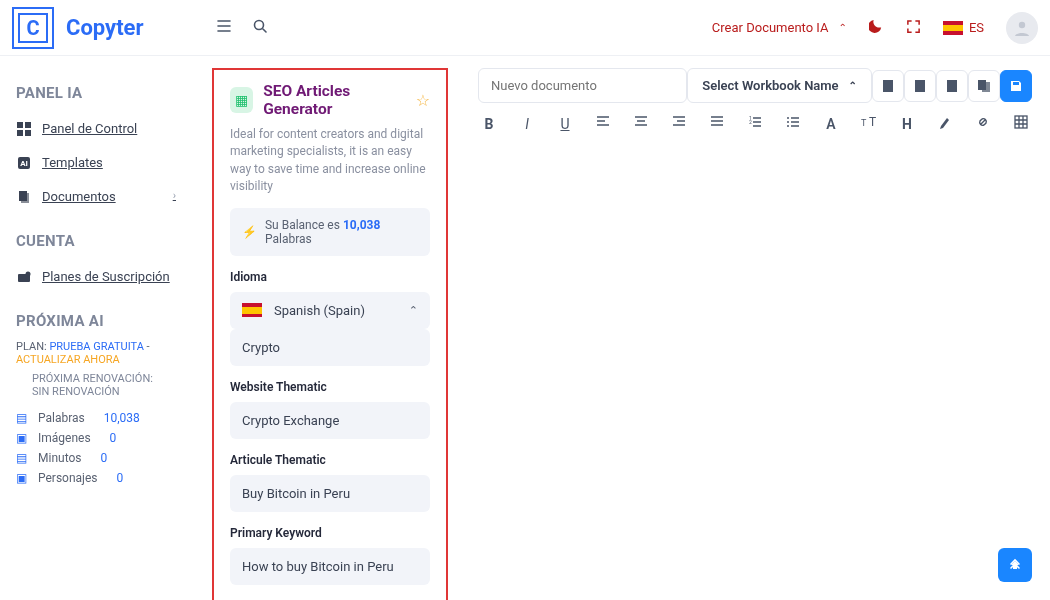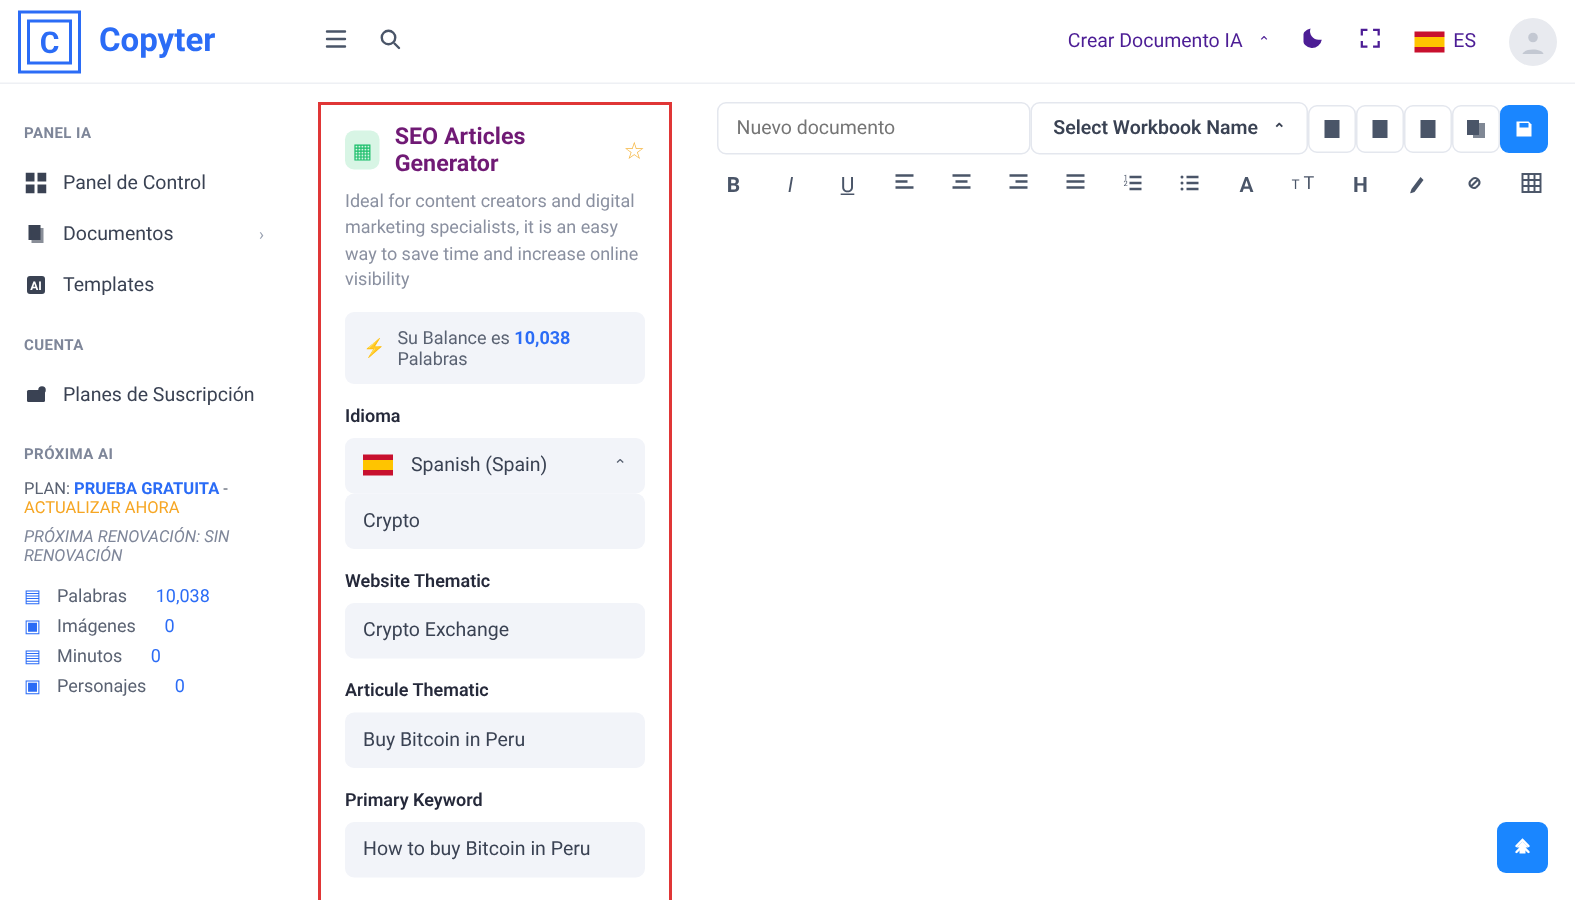--- a/index.html
+++ b/index.html
@@ -4,35 +4,35 @@
 <style>
 * { box-sizing: border-box; margin: 0; padding: 0; font-family: -apple-system, BlinkMacSystemFont, "Segoe UI", Roboto, sans-serif; }
 body { background: #fff; width: 1050px; height: 600px; overflow: hidden; position: relative; }
 
 
 .header { height: 56px; display: flex; align-items: center; padding: 0 12px; border-bottom: 1px solid #eef0f4; }
 .logo-box { width: 42px; height: 42px; border: 2px solid #2b6cf6; display: flex; align-items: center; justify-content: center; }
 .logo-inner { width: 30px; height: 30px; border: 2px solid #2b6cf6; display: flex; align-items: center; justify-content: center; color:#2b6cf6; font-weight:700; font-size:20px;}
 .brand { color:#2b6cf6; font-weight:700; font-size:22px; margin-left:12px; }
 .hdr-icons { display:flex; align-items:center; gap:20px; margin-left:72px; color:#4a5568; }
-.hdr-right { margin-left:auto; display:flex; align-items:center; gap:22px; color:#4c1d95; font-size:13px; }
+.hdr-right { margin-left:auto; display:flex; align-items:center; gap:22px; color:#b91c1c; font-size:13px; }
 .hdr-right .create { display:flex; align-items:center; gap:10px; }
 .avatar { width:32px; height:32px; border-radius:50%; background:#e8eaef; display:flex; align-items:center; justify-content:center; }
 
 
 .sidebar { position:absolute; left:0; top:56px; width:192px; padding:18px 10px; font-size:13px; color:#5a6272; }
-.sb-section-label { font-size:10px; font-weight:700; color:#7e8699; letter-spacing:.3px; margin:10px 6px 10px; }
-.sb-item { display:flex; align-items:center; gap:10px; padding:9px 6px; border-radius:6px; cursor:pointer; color:#3a4253;}
+.sb-section-label { font-size:15px; font-weight:700; color:#7e8699; letter-spacing:.3px; margin:10px 6px 10px; }
+.sb-item { display:flex; align-items:flex-start; gap:10px; padding:9px 6px; border-radius:6px; cursor:pointer; color:#3a4253;text-decoration:underline;}
 .sb-item .chev { margin-left:auto; color:#98a0b0; font-size:11px;}
 .sb-icon { width:16px; height:16px; display:flex; align-items:center; justify-content:center; color:#3a4253;}
 .credits { font-size:11px; color:#5a6272; padding:0 6px; margin-top:6px;}
 .credits .plan-line { margin:6px 0;}
-.credits .plan-free { color:#2b6cf6; font-weight:700;}
+.credits .plan-free { color:#2b6cf6; font-weight:400;}
 .credits .plan-upgrade { color:#f6a623; font-weight:400;}
-.credits .renew { color:#7e8699; margin:6px 0 10px;font-style:italic;}
+.credits .renew { color:#7e8699; margin:6px 16px 10px;}
 .credit-row { display:flex; align-items:center; gap:8px; padding:3px 0; font-size:12px;}
 .credit-row .ci { color:#2b6cf6; width:14px; }
 .credit-row .cval { color:#2b6cf6; }
 
 
 .main { position:absolute; left:192px; top:56px; right:0; bottom:0; display:flex; }
 .form-col { width:296px; padding:12px 12px 12px 20px; }
 .editor-col { flex:1; padding:12px 18px 12px 18px; }
 
 .form-card { border:2px solid #e03636; background:#fff; padding:12px 16px; height:536px; overflow:hidden; }
@@ -114,35 +114,35 @@
           <rect x="8" y="0" width="6" height="6" fill="currentColor"></rect>
           <rect x="0" y="8" width="6" height="6" fill="currentColor"></rect>
           <rect x="8" y="8" width="6" height="6" fill="currentColor"></rect>
         </svg>
       </span>
     <span>Panel de Control</span>
   </div>
   <div class="sb-item">
     <span class="sb-icon">
         <svg width="14" height="14" viewBox="0 0 14 14">
+          <rect x="1" y="1" width="12" height="12" rx="2" fill="currentColor"></rect>
+          <text x="7" y="10" text-anchor="middle" font-size="8" fill="#fff" font-weight="700">AI</text>
+        </svg>
+      </span>
+    <span>Templates</span>
+  </div>
+  <div class="sb-item">
+    <span class="sb-icon">
+        <svg width="14" height="14" viewBox="0 0 14 14">
           <rect x="2" y="1" width="8" height="10" fill="currentColor"></rect>
           <rect x="4" y="3" width="8" height="10" fill="currentColor" opacity=".6"></rect>
         </svg>
       </span>
     <span>Documentos</span>
     <span class="chev">›</span>
-  </div>
-  <div class="sb-item">
-    <span class="sb-icon">
-        <svg width="14" height="14" viewBox="0 0 14 14">
-          <rect x="1" y="1" width="12" height="12" rx="2" fill="currentColor"></rect>
-          <text x="7" y="10" text-anchor="middle" font-size="8" fill="#fff" font-weight="700">AI</text>
-        </svg>
-      </span>
-    <span>Templates</span>
   </div>
 
   <div class="sb-section-label" style="margin-top:18px;">CUENTA</div>
   <div class="sb-item">
     <span class="sb-icon">
         <svg width="14" height="14" viewBox="0 0 14 14">
           <rect x="1" y="4" width="12" height="8" rx="1" fill="currentColor"></rect>
           <circle cx="11" cy="4" r="2.5" fill="currentColor"></circle>
         </svg>
       </span>

